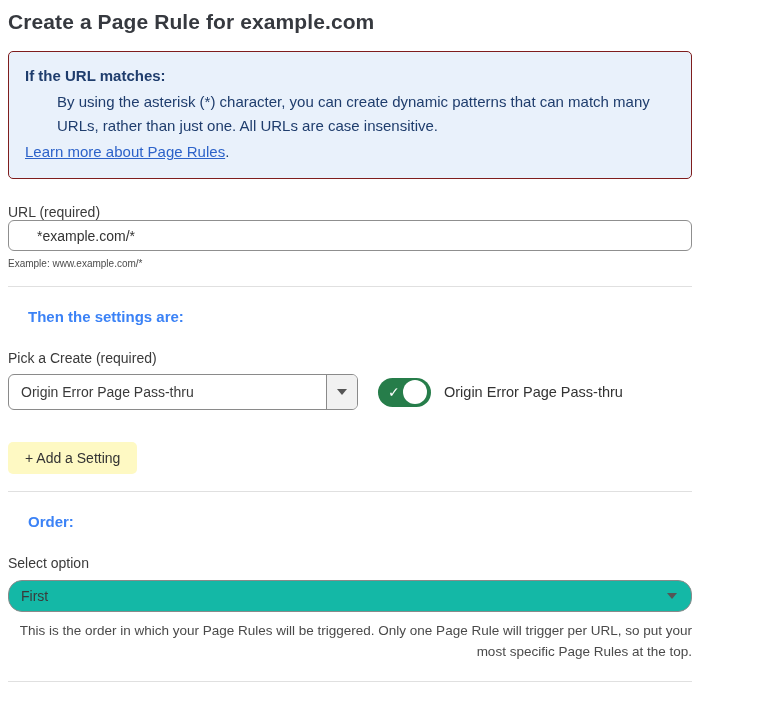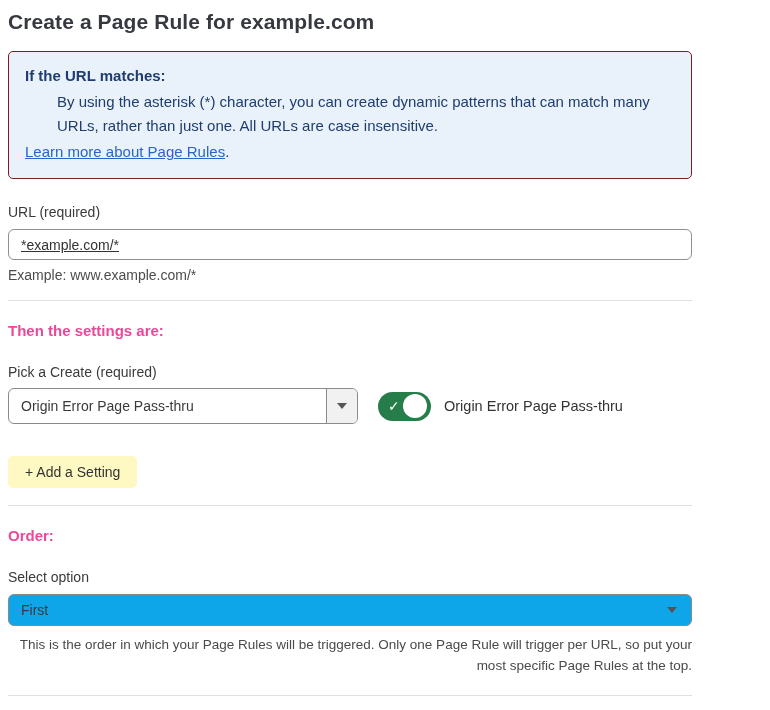--- a/index.html
+++ b/index.html
@@ -46,47 +46,46 @@
   }
   .info-link-suffix { color: #1f3d6d; }
 
   
   .field-label {
     font-size: 14px;
     color: #3a3a3a;
     margin-top: 25px;
   }
   .text-input {
-    margin-top: 9px;
     width: 100%;
     height: 31px;
     border: 1px solid #8f8f8f;
     border-radius: 6px;
-    padding: 0 12px;
+    padding: 0 28px;
     font-size: 14px;
     color: #333333;
     font-family: "Liberation Sans", "DejaVu Sans", sans-serif;
     background: #ffffff;
-    text-decoration: underline;
   }
   .helper-text {
     margin-top: 7px;
-    font-size: 14px;
+    font-size: 10px;
     color: #4c4c4c;
   }
   .divider {
     border: none;
     border-top: 1px solid #e0e0e0;
     margin-top: 17px;
   }
   .section-heading {
     font-size: 15px;
     font-weight: bold;
-    color: #ec4899;
+    color: #3b82f6;
     margin-top: 21px;
+    margin-left: 20px;
   }
 
   
   .setting-row {
     display: flex;
     align-items: center;
     margin-top: 8px;
   }
   .select-box {
     display: flex;
@@ -181,22 +180,22 @@
   .add-setting-btn {
     margin-top: 32px;
   }
 
   
   .order-select {
     margin-top: 9px;
     width: 100%;
     height: 32px;
     border: 1px solid #8a8a8a;
-    border-radius: 6px;
-    background: #0ea5e9;
+    border-radius: 14px;
+    background: #14b8a6;
     display: flex;
     align-items: center;
     justify-content: space-between;
     padding: 0 14px 0 12px;
     font-size: 14px;
     color: #3a3a3a;
     cursor: pointer;
   }
   .order-helper {
     margin-top: 8px;

